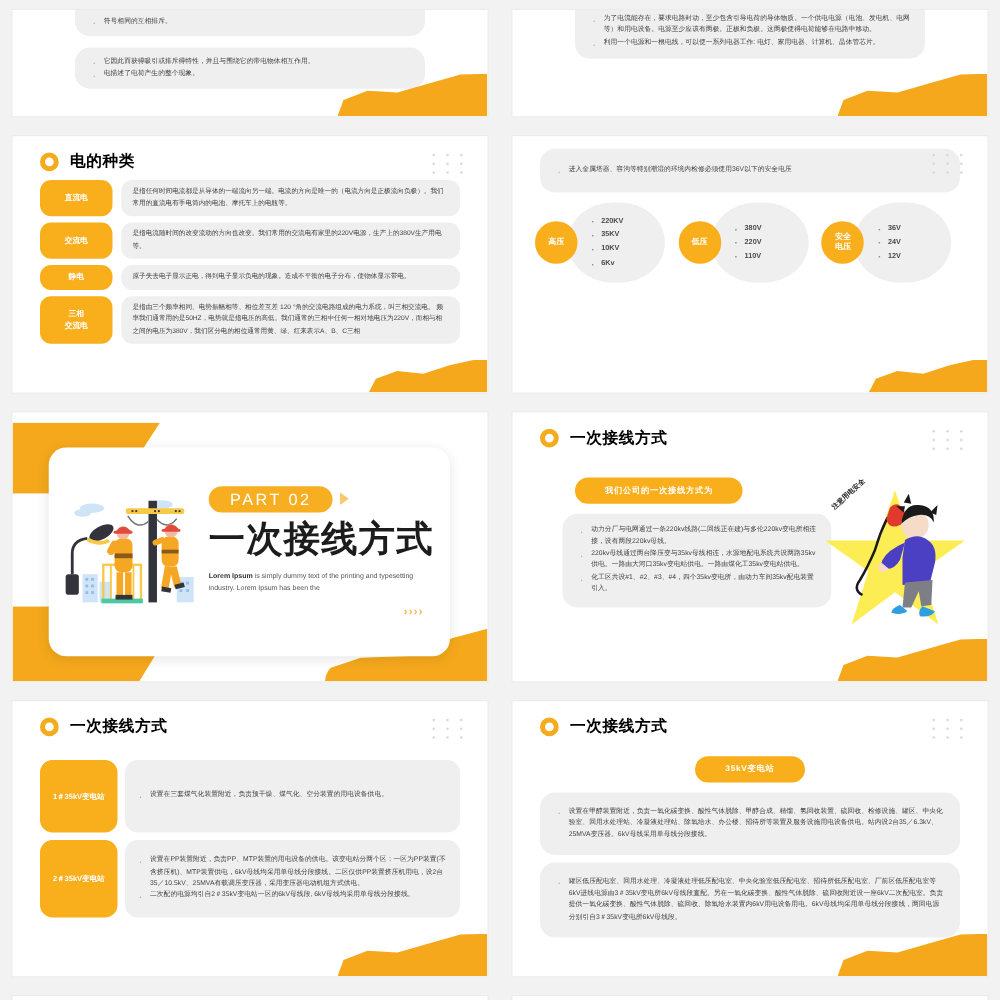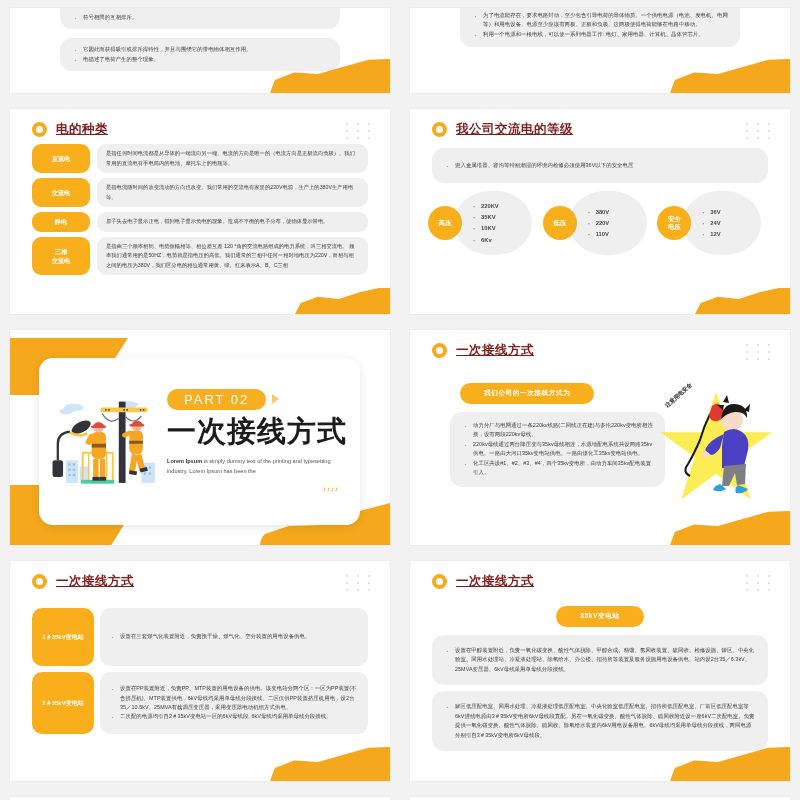--- a/index.html
+++ b/index.html
@@ -33,22 +33,22 @@
   
   .s-head {
     display: flex; align-items: center; gap: 9px;
     padding: 12px 0 0 22px;
   }
   .ring {
     width: 15px; height: 15px; border-radius: 50%;
     border: 4px solid #f5ab1e; flex: none;
   }
   .s-title {
-    font-size: 12.5px; font-weight: bold; color: #7f1d1d;
-    letter-spacing: .5px; white-space: nowrap; text-decoration: underline;
+    font-size: 12.5px; font-weight: bold; color: #000000;
+    letter-spacing: .5px; white-space: nowrap;
   }
   .dotgrid {
     position: absolute; top: 14px; right: 16px;
     display: grid; grid-template-columns: repeat(3, 6px); gap: 5px;
   }
   .dotgrid i { width: 2px; height: 2px; background: #d8d8d8; border-radius: 50%; display:block; }
 
   
   .panel {
     background: #efefef; border-radius: 12px;
@@ -272,24 +272,20 @@
               <p>是指由三个频率相同、电势振幅相等、相位差互差 120 °角的交流电路组成的电力系统，叫三相交流电。 频率我们通常用的是50HZ，电势就是指电压的高低。我们通常的三相中任何一相对地电压为220V，而相与相之间的电压为380V，我们区分电的相位通常用黄、绿、红来表示A、B、C三相</p>
             </div>
         </div>
       </div>
       <div class="wave-br-sm"></div>
     </div>
   </div>
 
   <div class="slide-cell">
     <div class="slide h-main">
-      <div class="s-head">
-        <span class="ring"></span>
-        <span class="s-title">我公司交流电的等级</span>
-      </div>
       <div class="dotgrid">
         <i></i>
           <i></i>
           <i></i>
           <i></i>
           <i></i>
           <i></i>
           <i></i>
           <i></i>
           <i></i>

